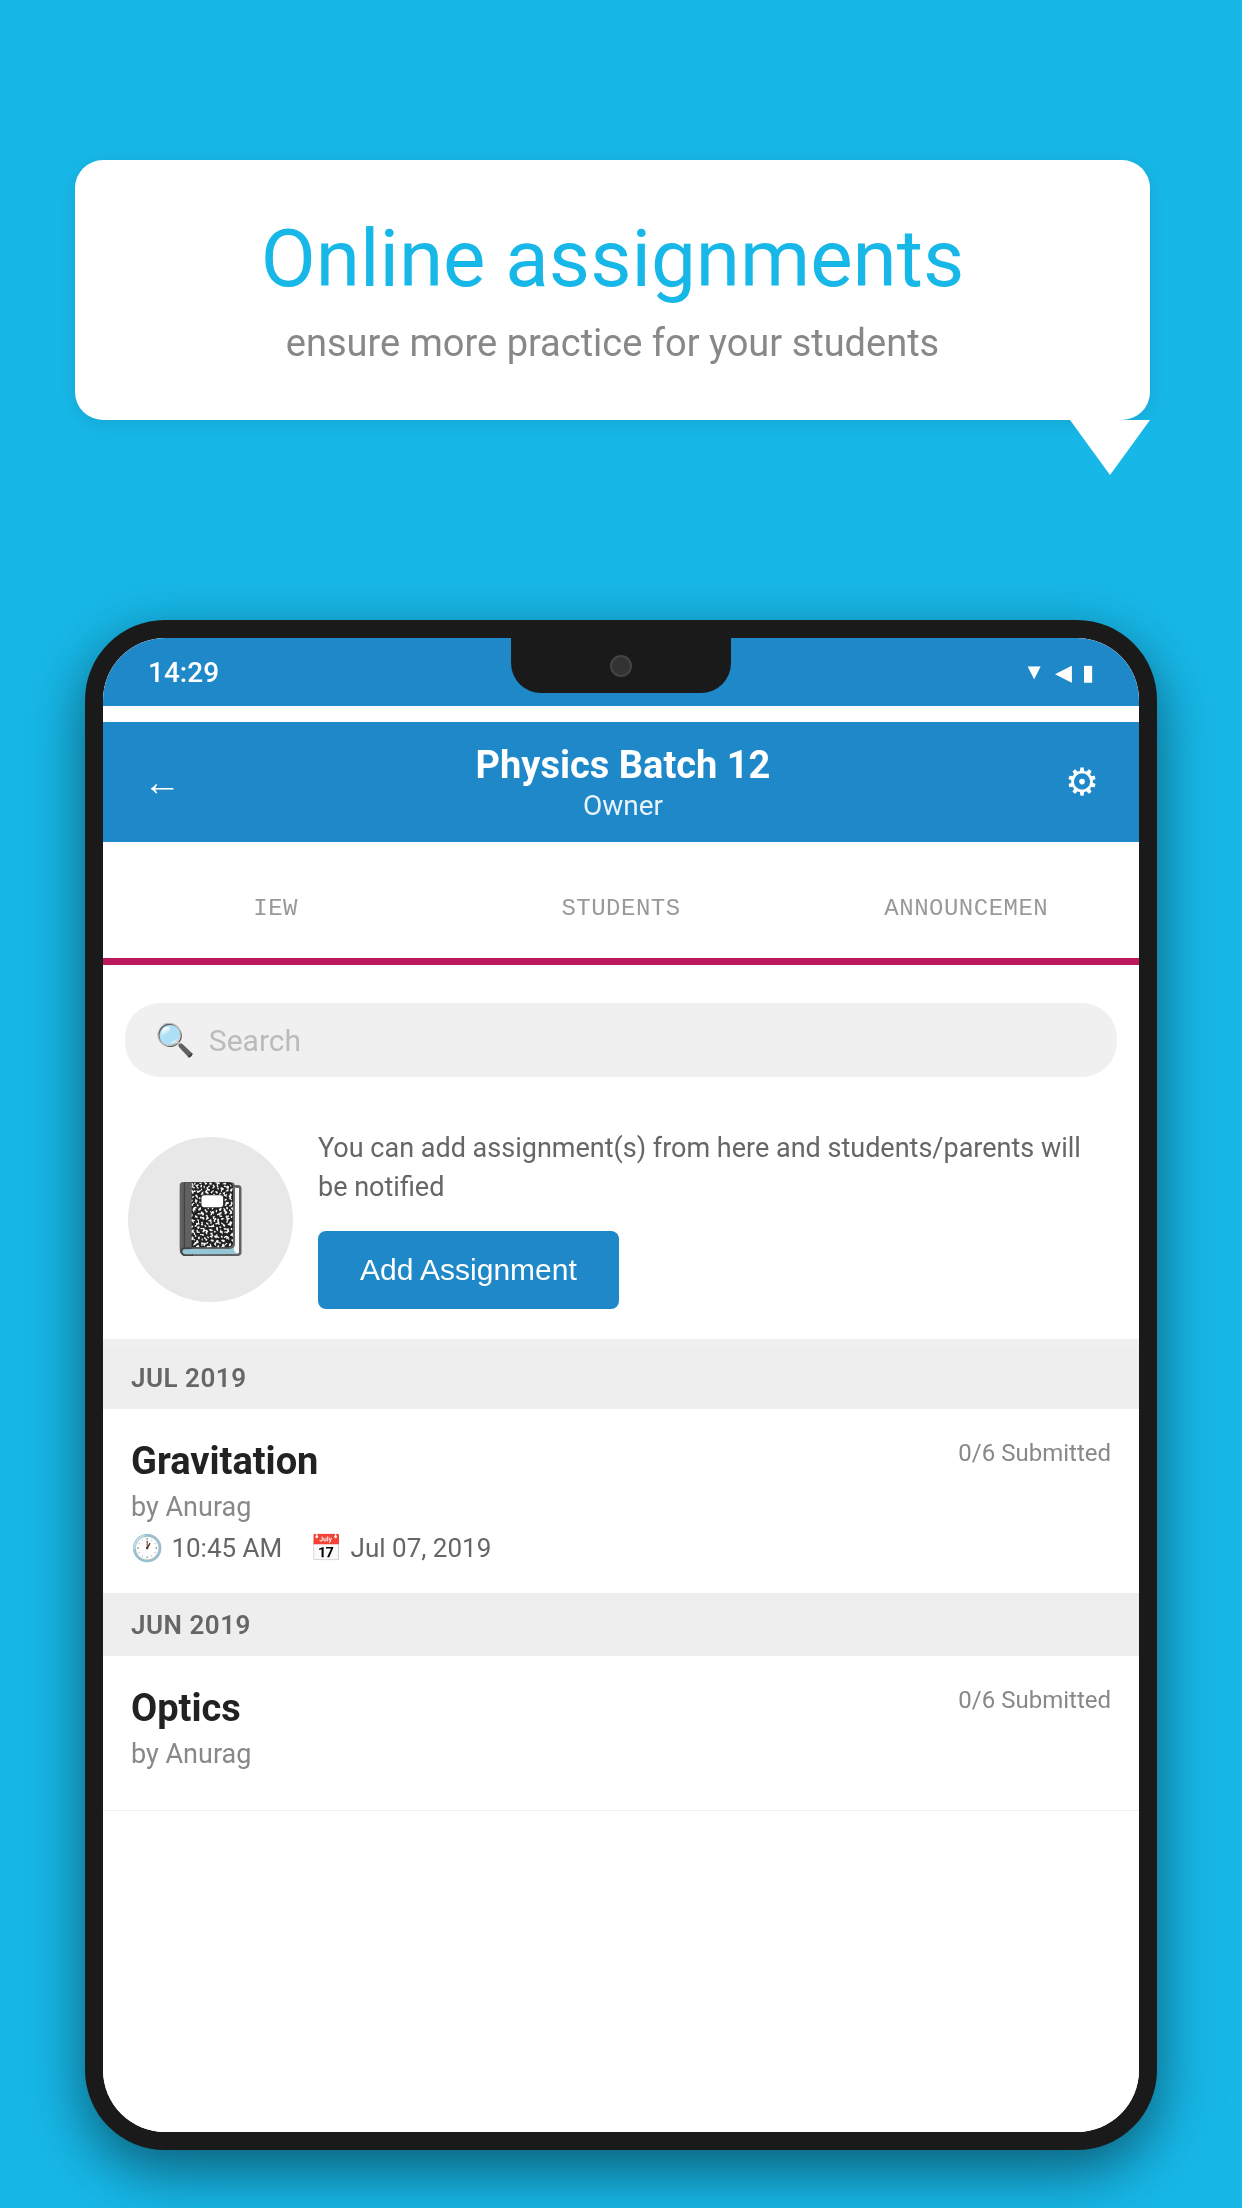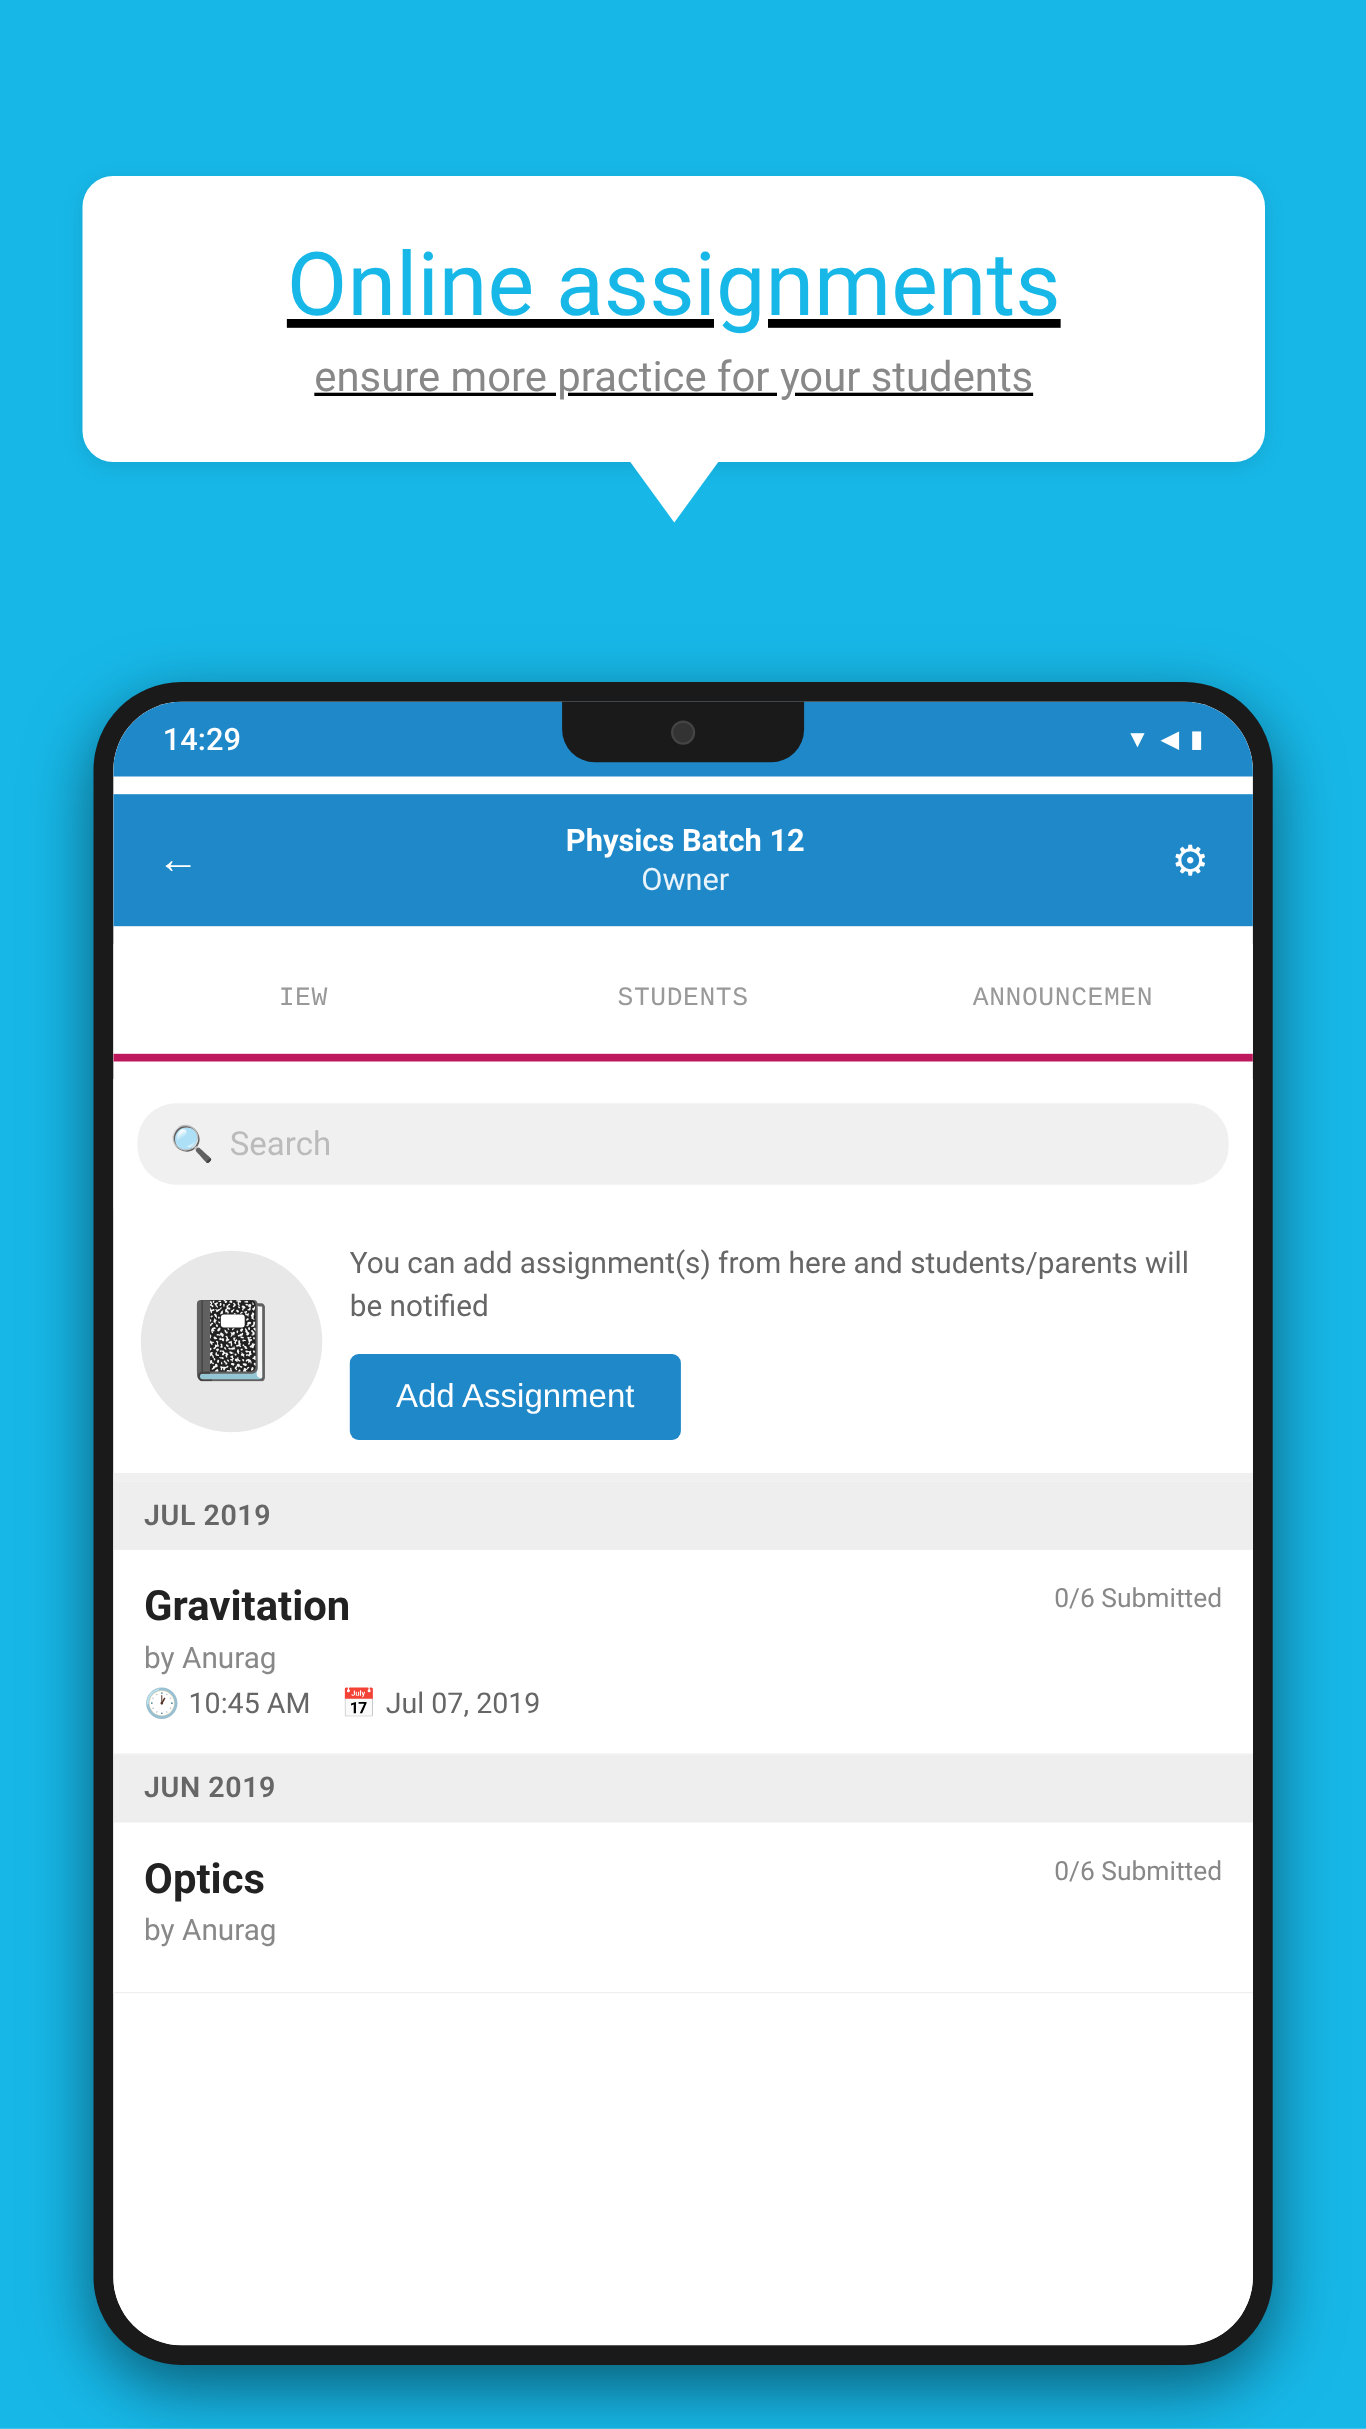--- a/index.html
+++ b/index.html
@@ -13,22 +13,21 @@
     }
 
     
     .speech-bubble-container {
       position: absolute;
       top: 160px;
       left: 75px;
       right: 92px;
       display: flex;
       flex-direction: column;
-      align-items: center;
-      text-decoration: underline;
+      align-items: flex-end;
     }
     .speech-bubble {
       background: white;
       border-radius: 28px;
       padding: 55px 65px 55px 65px;
       text-align: center;
       width: 100%;
       box-shadow: 0 4px 20px rgba(0,0,0,0.1);
     }
     .speech-bubble-title {
@@ -142,21 +141,21 @@
       color: white;
       font-size: 38px;
       cursor: pointer;
     }
     .header-title-area {
       text-align: center;
       flex: 1;
     }
     .header-title {
       color: white;
-      font-size: 28px;
+      font-size: 38px;
       font-weight: 700;
     }
     .header-subtitle {
       color: rgba(255,255,255,0.9);
       font-size: 28px;
       margin-top: 2px;
     }
     .header-settings {
       color: white;
       font-size: 38px;

